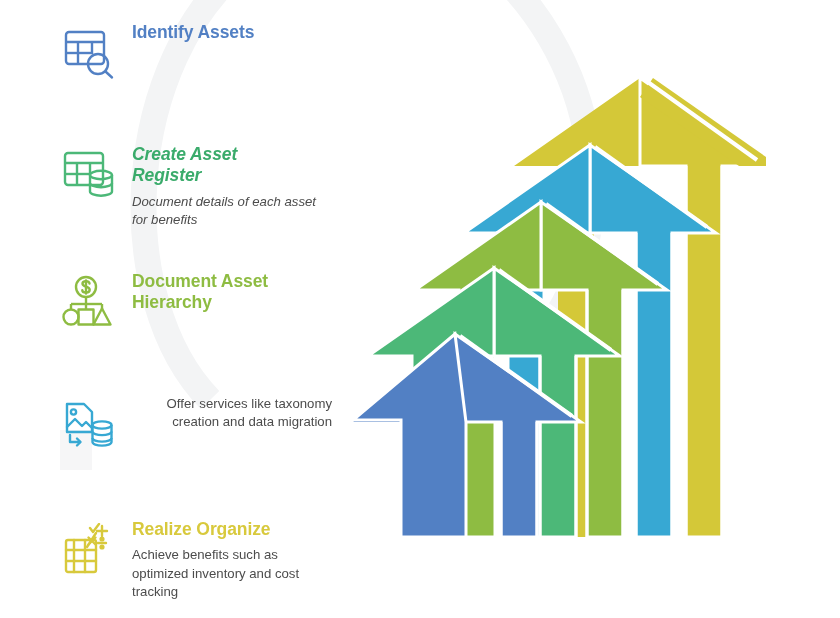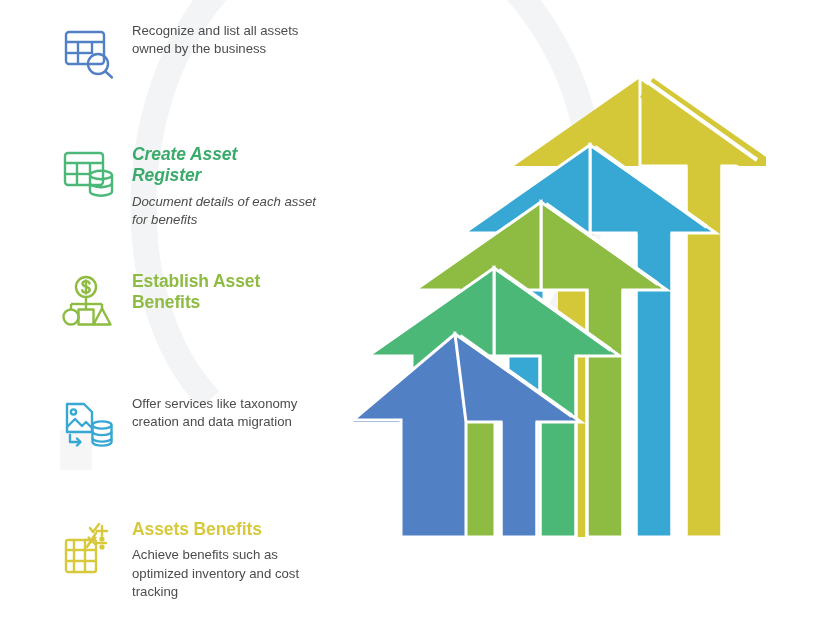--- a/index.html
+++ b/index.html
@@ -91,21 +91,21 @@
           <rect x="4" y="6" width="38" height="32" rx="3"></rect>
           <path d="M4 16 H42"></path>
           <path d="M4 27 H30"></path>
           <path d="M16 16 V38"></path>
           <path d="M30 16 V28"></path>
           <circle cx="36" cy="38" r="10"></circle>
           <path d="M43.5 45.5 L50 51.5" stroke-linecap="round"></path>
         </g>
       </svg>
       <div class="step-body">
-        <p class="step-desc">Recognize and list all assets owned by the business</p>
+        <p class="step-title" style="color:#5280c4;">Identify Assets</p>
       </div>
     </div>
 
     <div class="step" style="height:113px;font-style:italic;">
       <svg class="step-icon" viewBox="0 0 58 54" xmlns="http://www.w3.org/2000/svg">
         <g fill="none" stroke="#4cb878" stroke-width="2.4" stroke-linejoin="round">
           <rect x="3" y="5" width="38" height="32" rx="3"></rect>
           <path d="M3 15 H41"></path>
           <path d="M3 26 H28"></path>
           <path d="M15 15 V37"></path>
@@ -133,40 +133,40 @@
           <path d="M9 29 H40"></path>
           <path d="M9 29 V34"></path>
           <path d="M24 29 V34"></path>
           <path d="M40 29 V34"></path>
           <circle cx="9" cy="42" r="7.5"></circle>
           <rect x="16.5" y="34.5" width="15" height="15"></rect>
           <path d="M40 33.5 L48.5 49.5 H31.5 Z"></path>
         </g>
       </svg>
       <div class="step-body">
-        <p class="step-title" style="color:#8ebc42; max-width:165px;">Establish Asset Benefits</p>
+        <p class="step-title" style="color:#8ebc42; max-width:165px;">Document Asset Hierarchy</p>
       </div>
     </div>
 
     <div class="step" style="height:110px;">
       <svg class="step-icon" viewBox="0 0 58 54" xmlns="http://www.w3.org/2000/svg">
         <g fill="none" stroke="#37a8d3" stroke-width="2.4" stroke-linejoin="round">
           <path d="M5 5 H22 L30 13 V33 H5 Z"></path>
           <circle cx="11.5" cy="13" r="2.6"></circle>
           <path d="M5 28 L13 20 L20 27 L24 23 L30 29" stroke-linecap="round"></path>
           <path d="M8 36 V43 H18" stroke-linecap="round"></path>
           <path d="M15 39.5 L18.5 43 L15 46.5" stroke-linecap="round"></path>
           <ellipse cx="40" cy="26" rx="9.5" ry="3.6"></ellipse>
           <path d="M30.5 26 V43 C30.5 45 34.8 46.6 40 46.6 C45.2 46.6 49.5 45 49.5 43 V26"></path>
           <path d="M30.5 32.5 C30.5 34.5 34.8 36.1 40 36.1 C45.2 36.1 49.5 34.5 49.5 32.5"></path>
           <path d="M30.5 39 C30.5 41 34.8 42.6 40 42.6 C45.2 42.6 49.5 41 49.5 39"></path>
         </g>
       </svg>
       <div class="step-body">
-        <p class="step-desc" style="max-width:200px;">Offer services like taxonomy creation and data migration</p>
+        <p class="step-desc" style="max-width:200px;text-align:right;">Offer services like taxonomy creation and data migration</p>
       </div>
     </div>
 
     <div class="step" style="height:100px;">
       <svg class="step-icon" viewBox="0 0 58 54" xmlns="http://www.w3.org/2000/svg">
         <g fill="none" stroke="#d8c93c" stroke-width="2.4" stroke-linejoin="round" stroke-linecap="round">
           <rect x="4" y="17" width="30" height="32" rx="2"></rect>
           <path d="M4 27 H34"></path>
           <path d="M4 38 H34"></path>
           <path d="M12 17 V49"></path>
@@ -176,21 +176,21 @@
           <path d="M40 3 V13"></path>
           <path d="M35 8 H45"></path>
           <path d="M26.5 14.5 L33.5 21.5"></path>
           <path d="M33.5 14.5 L26.5 21.5"></path>
           <path d="M36 20 H44"></path>
           <circle cx="40" cy="16" r="1.4" fill="#d8c93c"></circle>
           <circle cx="40" cy="24" r="1.4" fill="#d8c93c"></circle>
         </g>
       </svg>
       <div class="step-body">
-        <p class="step-title" style="color:#d8c93c;">Assets Benefits</p>
+        <p class="step-title" style="color:#d8c93c;">Realize Organize</p>
         <p class="step-desc" style="max-width:185px;">Achieve benefits such as optimized inventory and cost tracking</p>
       </div>
     </div>
 
   </div>
 
   <svg id="arrow-graphic" viewBox="340 60 440 500" xmlns="http://www.w3.org/2000/svg">
 
     <g>
       <path d="M640 78 L766 166 L722 166 L722 537 L686 537 L686 166 L640 166 Z

